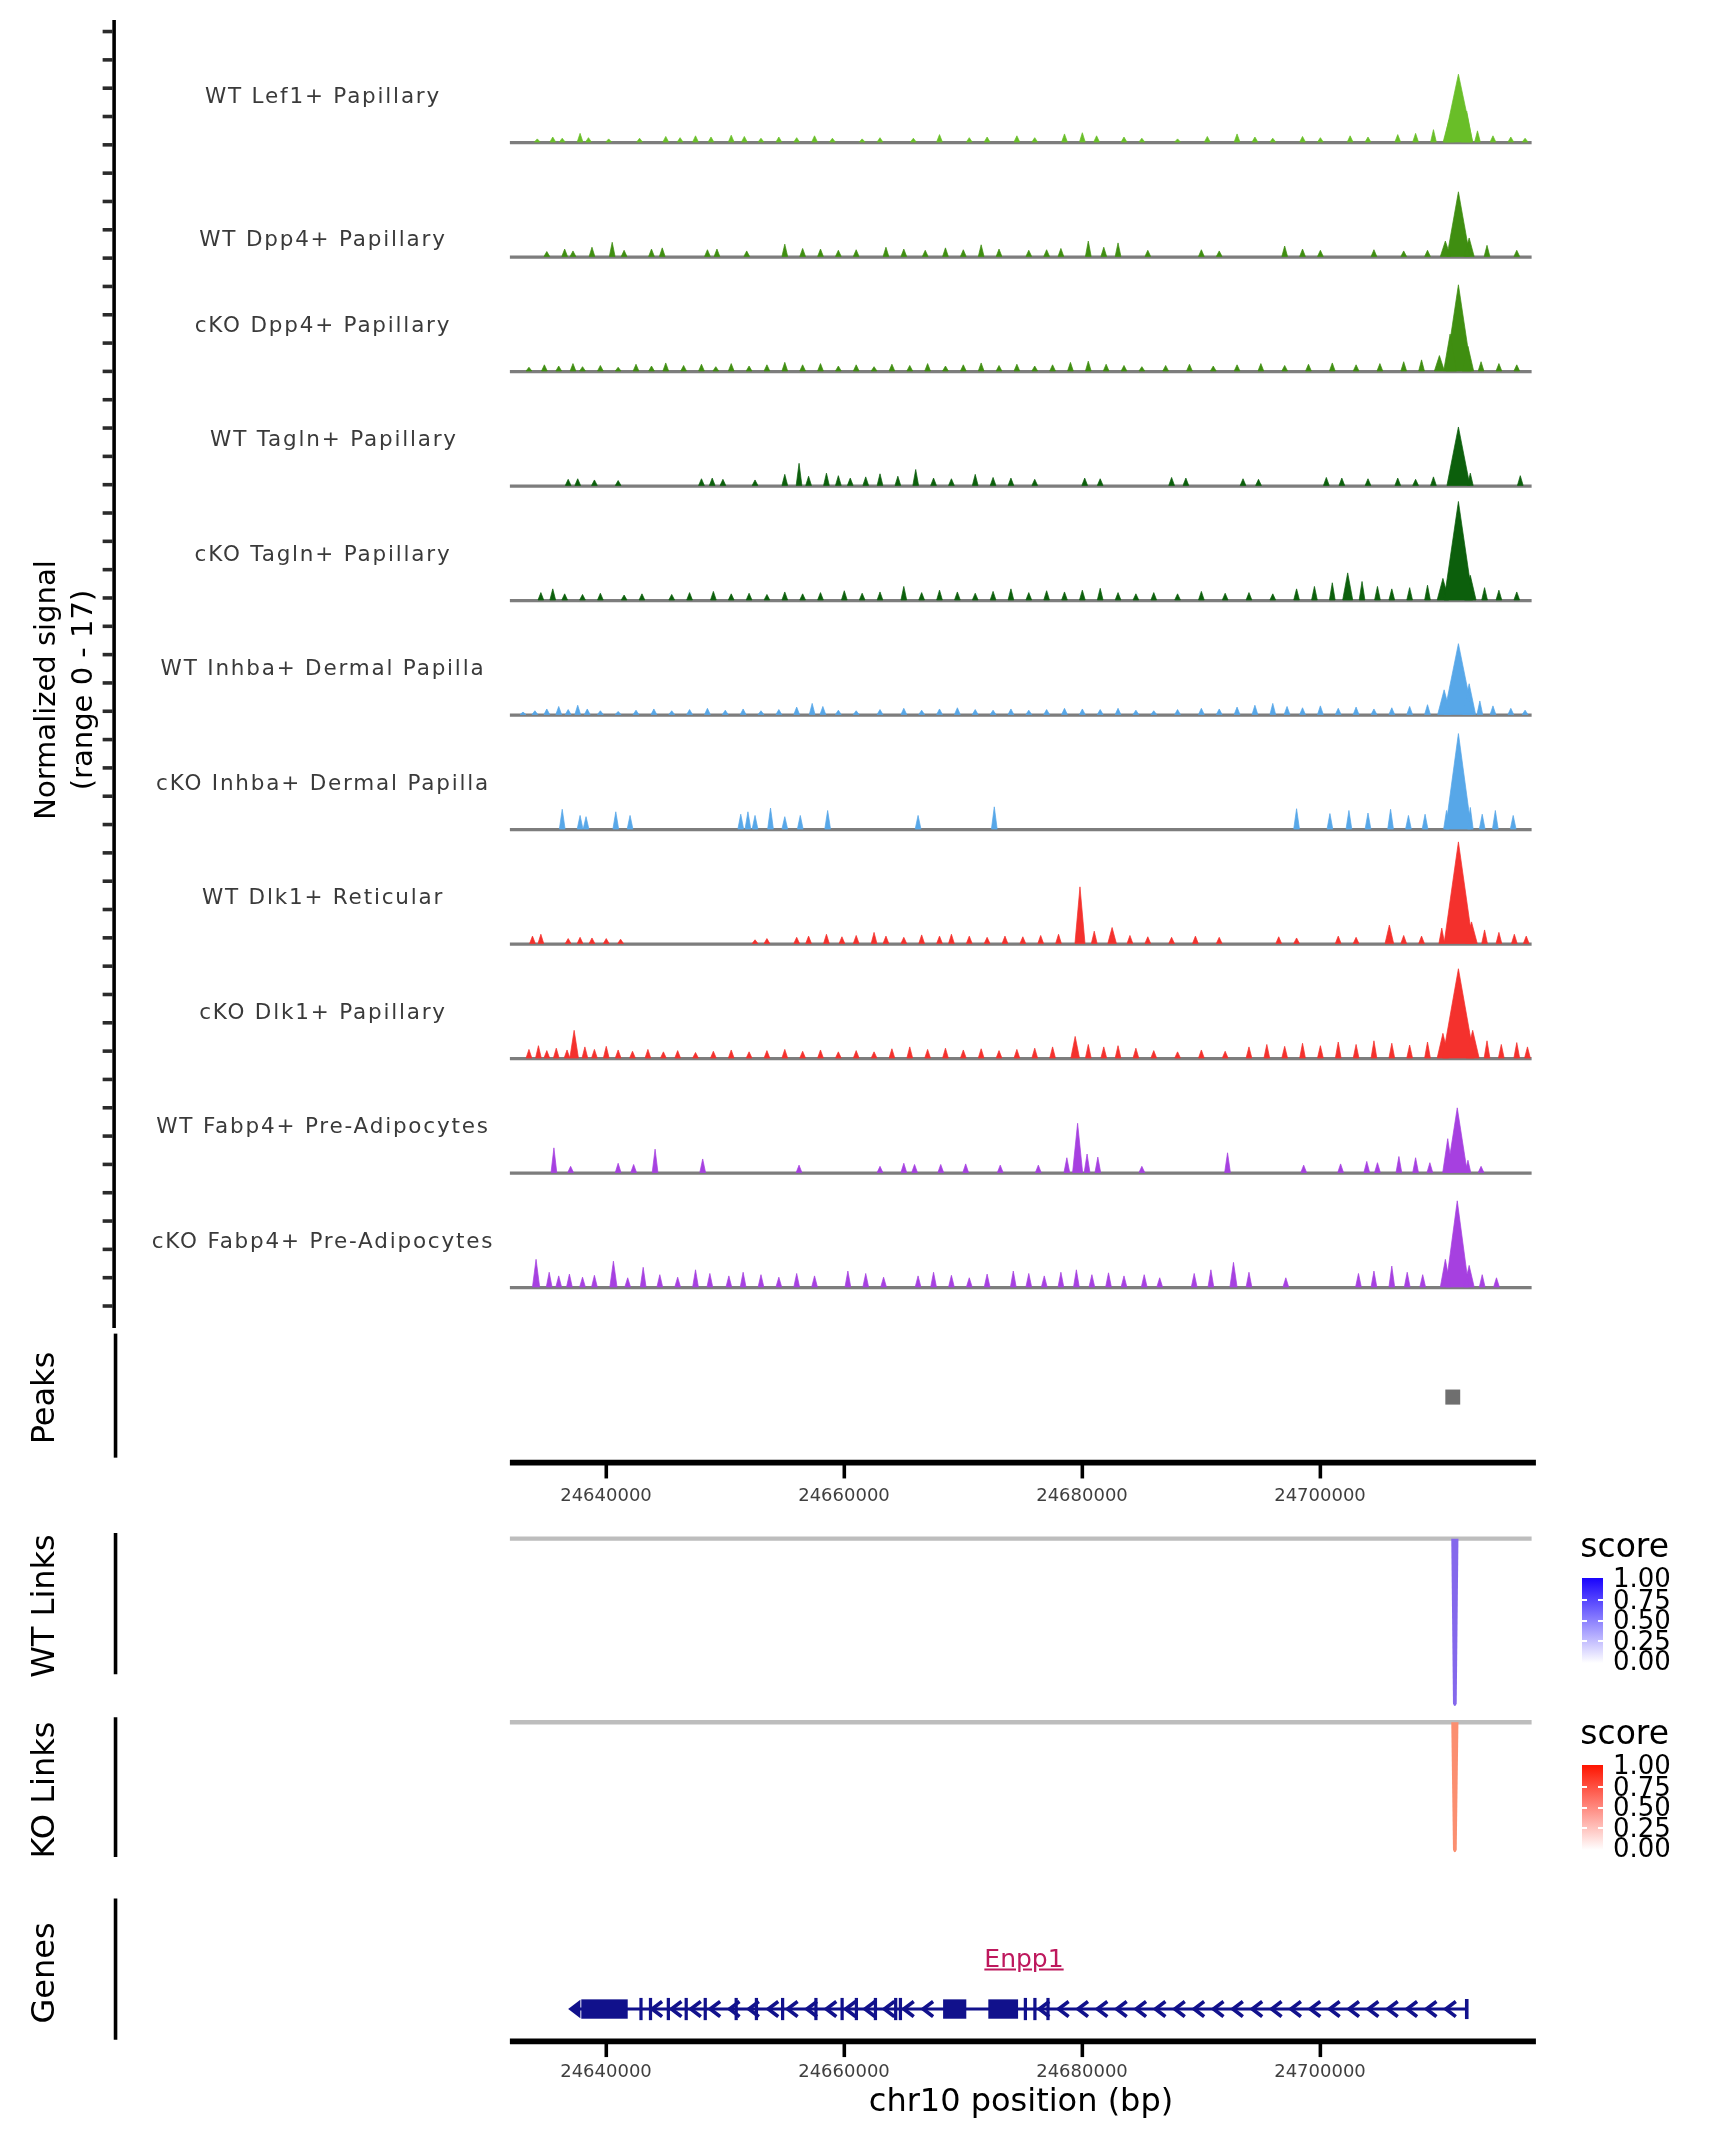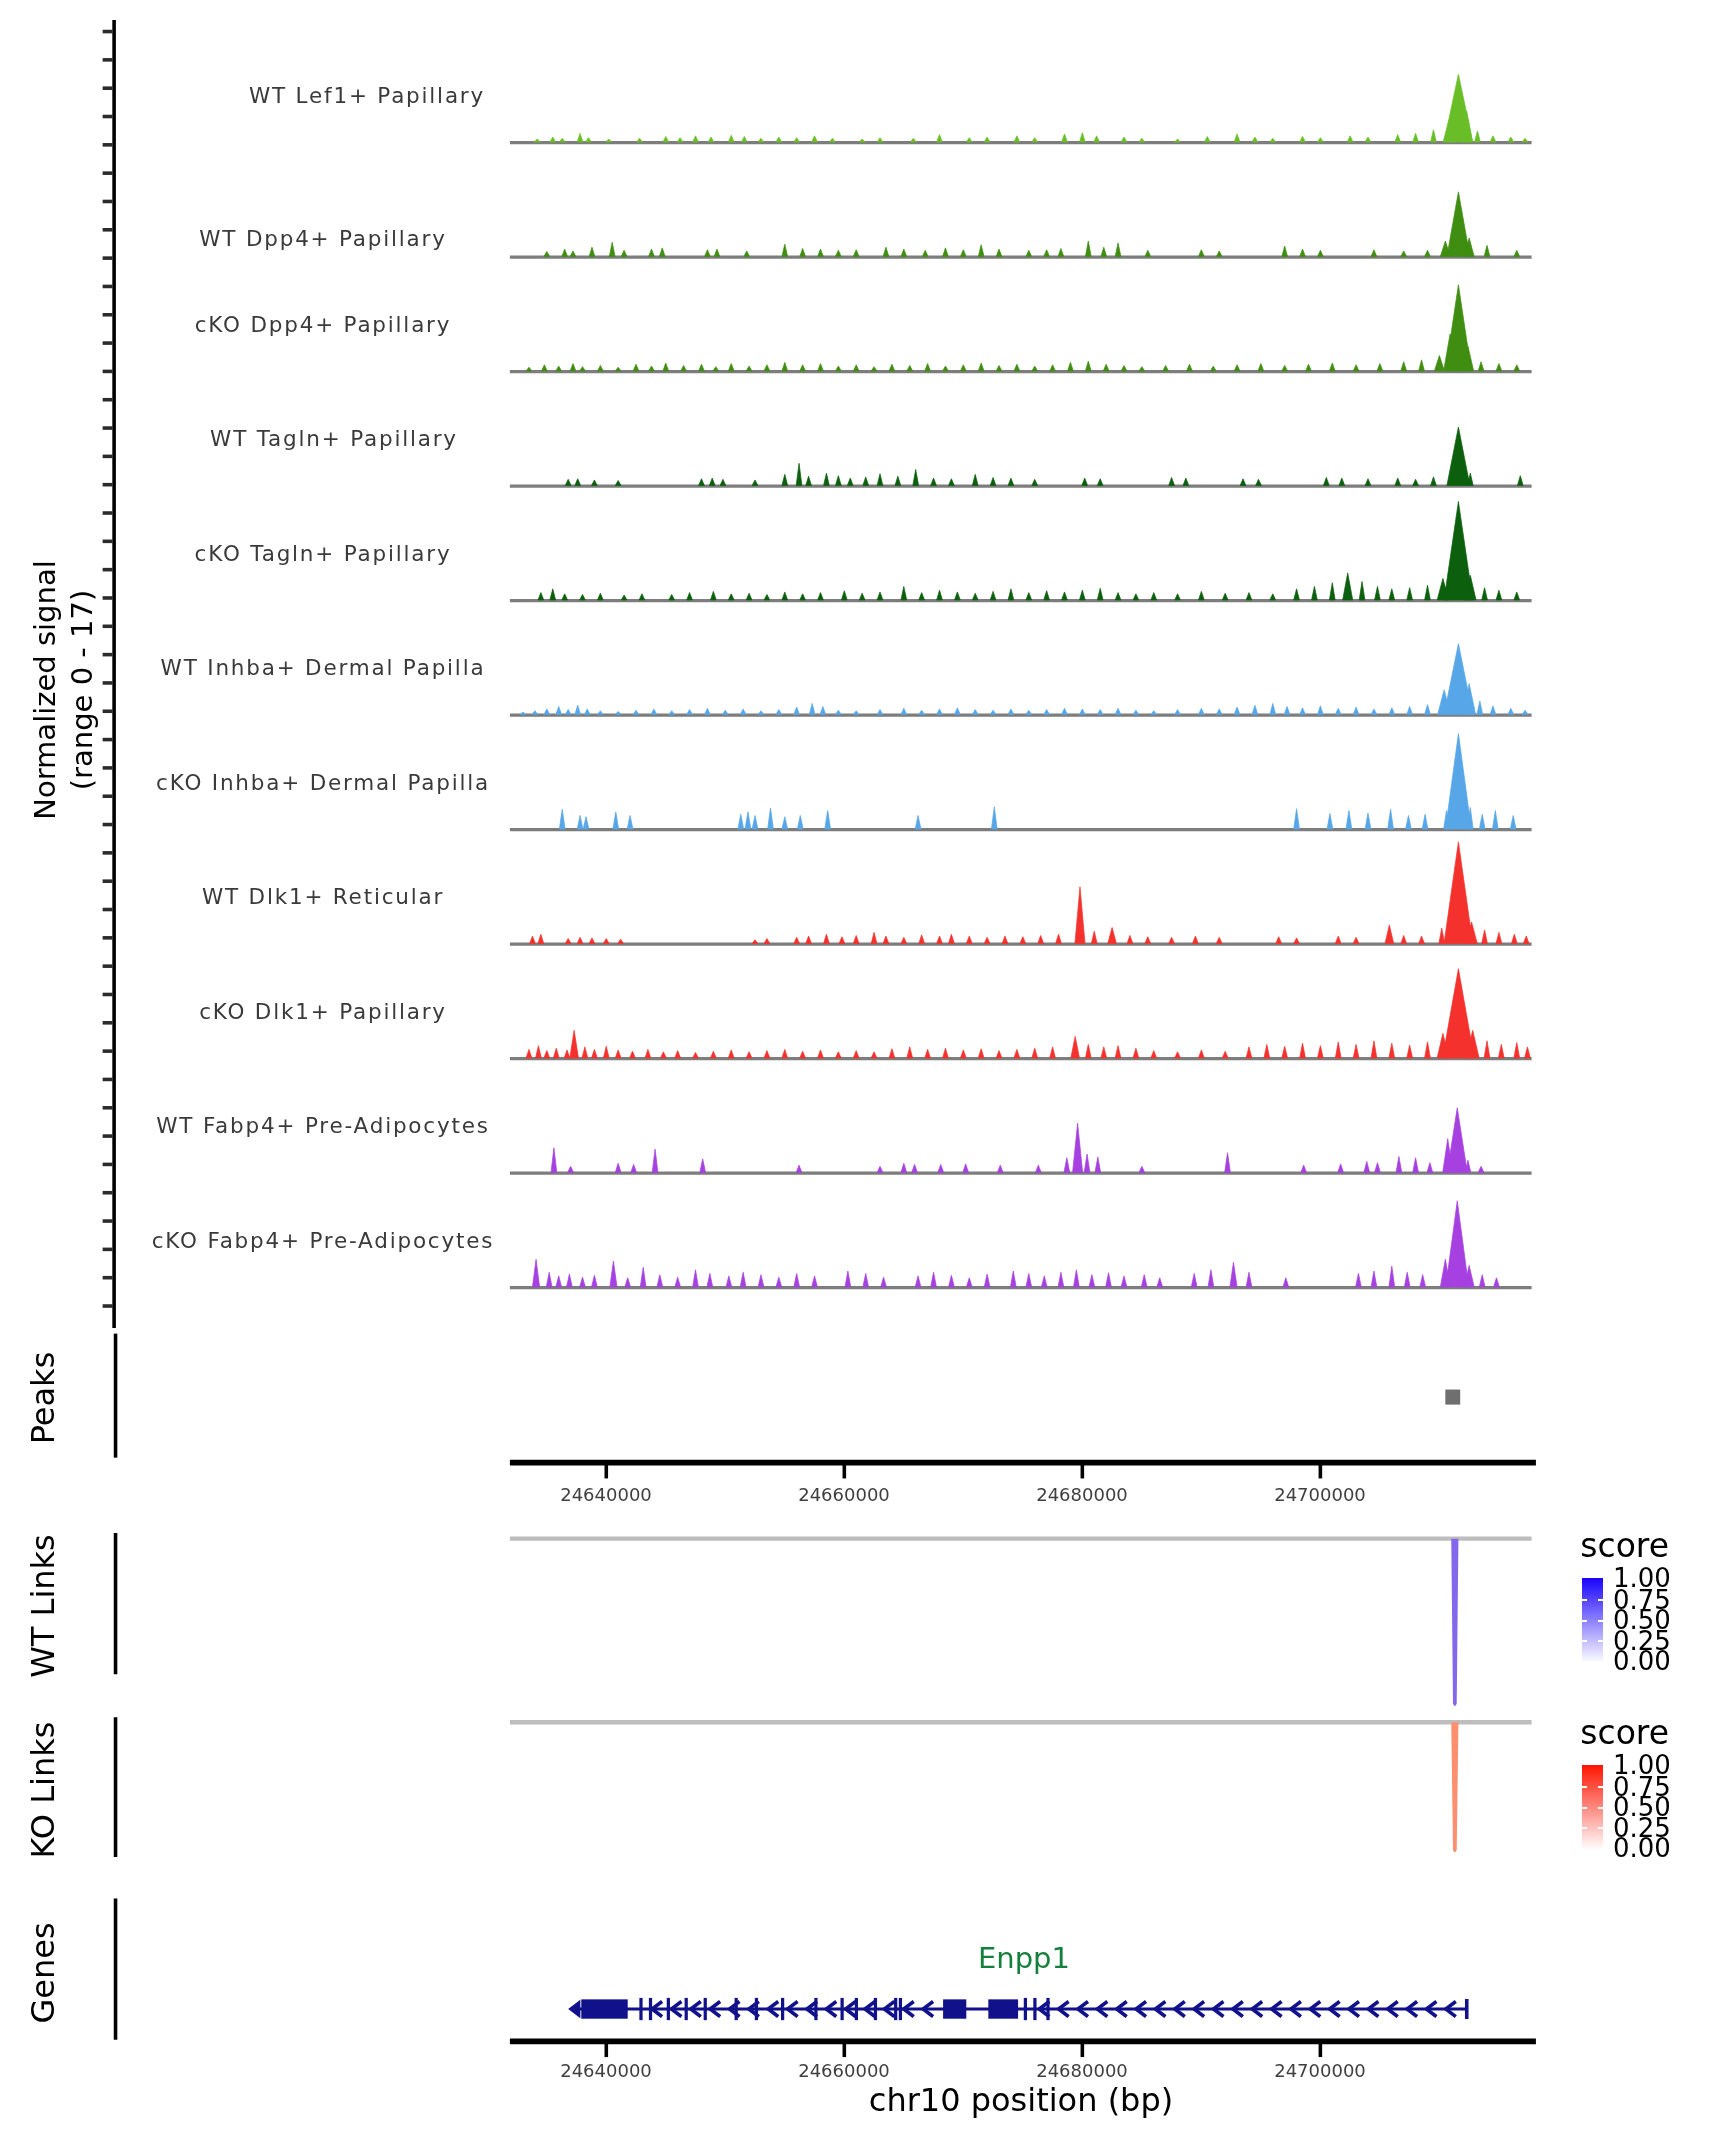--- a/index.html
+++ b/index.html
@@ -7,21 +7,21 @@
        font-family:"DejaVu Sans","Liberation Sans",sans-serif;overflow:hidden;}
   #plot-svg{position:absolute;left:0;top:0;}
   .abs{position:absolute;}
   .rot{transform:rotate(-90deg);transform-origin:center center;white-space:nowrap;}
   .ylab{font-size:29px;color:#000;text-align:center;line-height:37px;}
   .sectlab{font-size:32px;color:#000;}
   .tracklab{font-size:21.5px;letter-spacing:1.8px;color:#3a3a3a;white-space:nowrap;
             transform:translate(-50%,-50%);}
   .ticklab{font-size:18px;color:#3f3f3f;white-space:nowrap;transform:translate(-50%,-50%);}
   .xaxis-title{font-size:32px;color:#000;white-space:nowrap;transform:translate(-50%,-50%);}
-  .gene-name{font-size:29px;color:#15803d;white-space:nowrap;transform:translate(-50%,-50%);}
+  .gene-name{font-size:25px;color:#be185d;white-space:nowrap;transform:translate(-50%,-50%);text-decoration:underline;}
   .legend{position:absolute;width:158px;}
   .legend-title{font-size:33px;color:#000;margin:0 0 13px 4.3px;}
   .legend-body{position:relative;height:93px;}
   .legend-bar{position:absolute;left:5.7px;top:0;width:21px;height:85px;}
   .legend-labels{position:absolute;left:37px;top:0;width:115px;height:85px;}
   .legend-labels span{position:absolute;left:0;transform:translateY(-50%);
                       font-size:26px;color:#000;line-height:1;}
   .legend-labels span:nth-child(1){top:0;}
   .legend-labels span:nth-child(2){top:22px;}
   .legend-labels span:nth-child(3){top:42px;text-align:right;}
@@ -192,21 +192,21 @@
       <div>Normalized signal</div>
       <div>(range 0 - 17)</div>
     </div>
   </div>
 
   <div class="abs rot sectlab" style="left:-29px;top:1379px;width:143px;text-align:center;">Peaks</div>
   <div class="abs rot sectlab" style="left:-50px;top:1587px;width:186px;text-align:center;">WT Links</div>
   <div class="abs rot sectlab" style="left:-50px;top:1771px;width:186px;text-align:center;">KO Links</div>
   <div class="abs rot sectlab" style="left:-29px;top:1954px;width:143px;text-align:center;">Genes</div>
 
-  <div class="abs tracklab" style="left: 323px; top: 95px; margin-left: 44px;">WT Lef1+ Papillary</div>
+  <div class="abs tracklab" style="left: 323px; top: 95px;">WT Lef1+ Papillary</div>
   <div class="abs tracklab" style="left: 323px; top: 216px; margin-top: 22px;">WT Dpp4+ Papillary</div>
   <div class="abs tracklab" style="left: 323px; top: 324px;">cKO Dpp4+ Papillary</div>
   <div class="abs tracklab" style="left: 334px; top: 438px;">WT Tagln+ Papillary</div>
   <div class="abs tracklab" style="left: 323px; top: 553px;">cKO Tagln+ Papillary</div>
   <div class="abs tracklab" style="left: 323px; top: 667px;">WT Inhba+ Dermal Papilla</div>
   <div class="abs tracklab" style="left: 323px; top: 782px;">cKO Inhba+ Dermal Papilla</div>
   <div class="abs tracklab" style="left: 323px; top: 896px;">WT Dlk1+ Reticular</div>
   <div class="abs tracklab" style="left: 323px; top: 1011px;">cKO Dlk1+ Papillary</div>
   <div class="abs tracklab" style="left: 323px; top: 1125px;">WT Fabp4+ Pre-Adipocytes</div>
   <div class="abs tracklab" style="left: 323px; top: 1240px;">cKO Fabp4+ Pre-Adipocytes</div>

